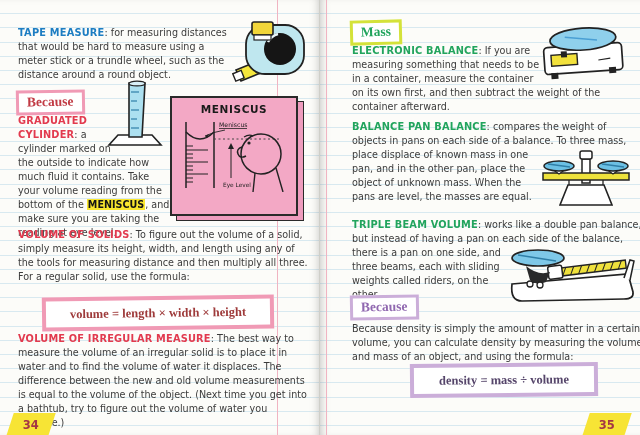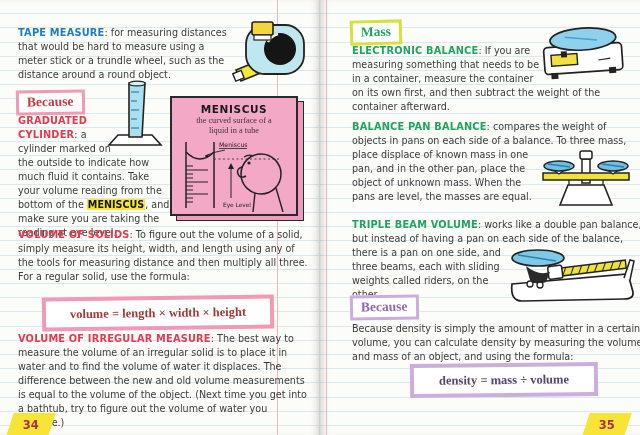--- a/index.html
+++ b/index.html
@@ -78,21 +78,20 @@
       </g>
     </svg>
 
     <p class="para" style="left:18px;top:114px;width:152px;margin:0">
       <span class="spacer" style="width:50px;height:38px"></span>
       <span class="term t-red">GRADUATED CYLINDER</span><span>: a cylinder marked on the outside to indicate how much fluid it contains. Take your volume reading from the bottom of the </span><span class="hl">MENISCUS</span><span>, and make sure you are taking the reading at eye level.</span>
     </p>
 
     <div id="meniscus-box">
       <div class="men-title">MENISCUS</div>
-      <div class="men-sub">the curved surface of a liquid in a tube</div>
       <svg width="118" height="76" viewBox="0 0 118 76" style="display:block;margin:1px auto 0">
         <g stroke="#222" stroke-width="1.5" fill="none">
           <line x1="11" y1="6" x2="11" y2="72"></line>
             <line x1="39" y1="6" x2="39" y2="72"></line>
           <path d="M11,16 Q25,30 39,16"></path>
         </g>
         <g stroke="#222" stroke-width="1">
           <line x1="11" y1="34" x2="33" y2="34"></line>
             <line x1="11" y1="46" x2="33" y2="46"></line>
           <line x1="11" y1="58" x2="33" y2="58"></line>

